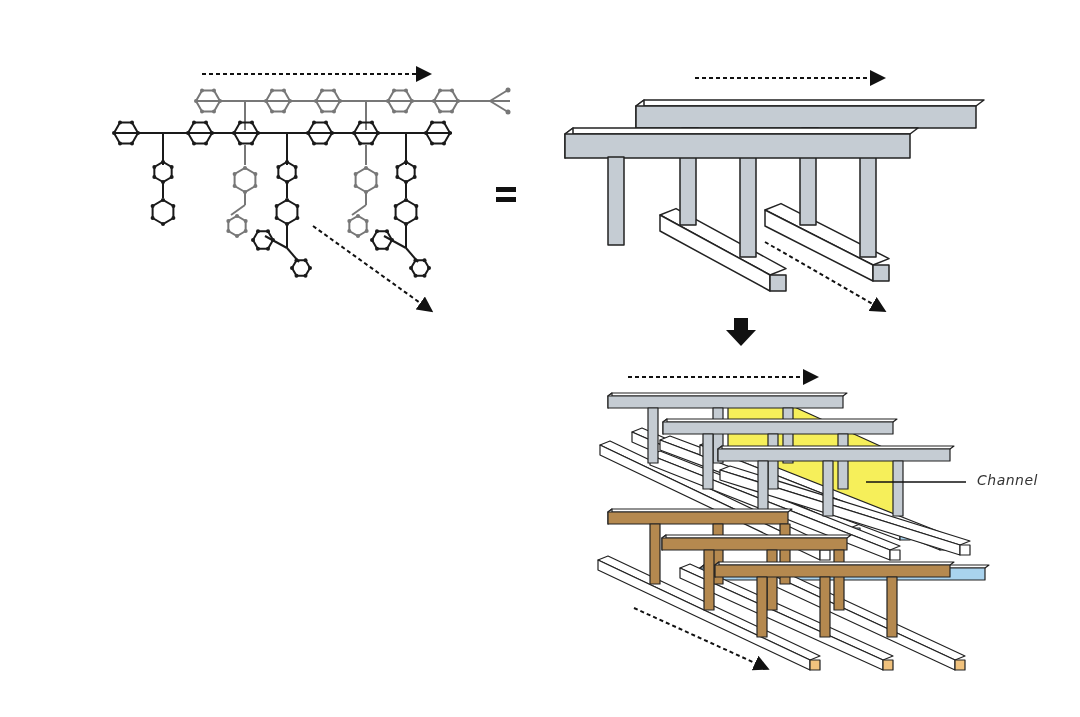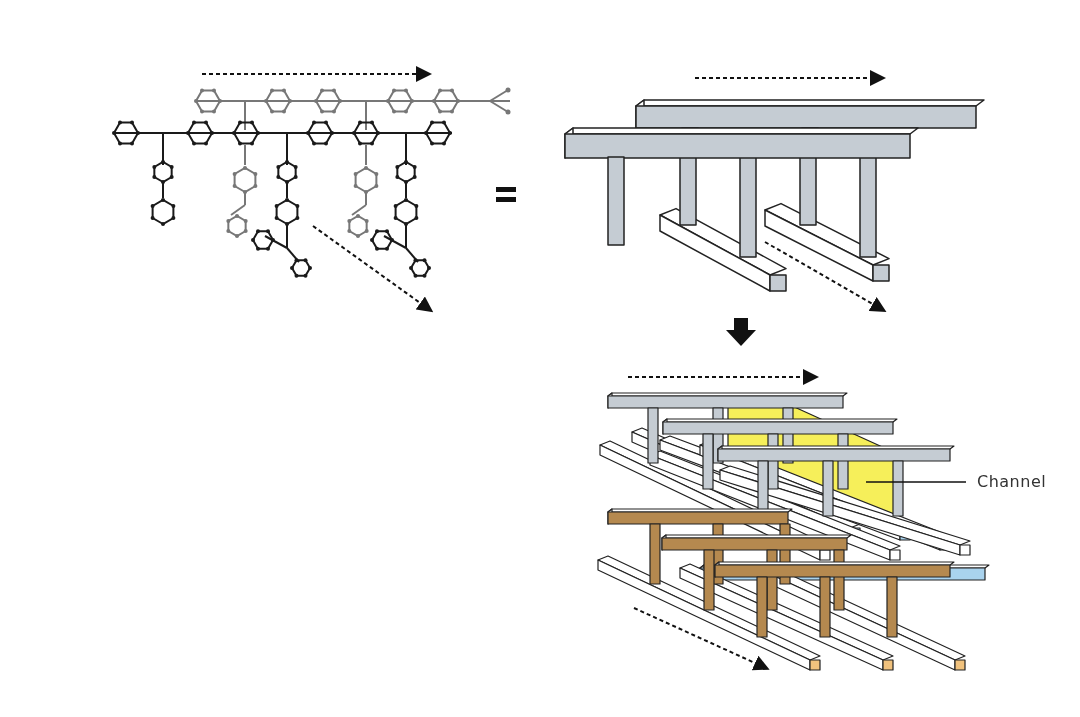--- a/index.html
+++ b/index.html
@@ -1,18 +1,18 @@
 <!DOCTYPE html>
 <html><head>
 <meta charset="utf-8">
 <style>
   html, body { margin: 0; padding: 0; background: #ffffff; }
   body { width: 1080px; height: 717px; overflow: hidden; position: relative; font-family: "DejaVu Sans", sans-serif; }
   #canvas { position: absolute; left: 0; top: 0; width: 1080px; height: 717px; }
-  .label { position: absolute; font-family: "DejaVu Sans", sans-serif; font-size: 16px; color: #333; letter-spacing: 0.5px; }
+  .label { position: absolute; font-family: "DejaVu Sans", sans-serif; font-size: 14px; color: #333; letter-spacing: 0.5px; font-style: italic; }
 </style>
 </head>
 <body>
 
 <svg id="canvas" viewBox="0 0 1080 717" xmlns="http://www.w3.org/2000/svg">
   <defs>
     <marker id="arrowHead" markerWidth="8" markerHeight="8" refX="6" refY="4" orient="auto">
       <path d="M0,0 L8,4 L0,8 z" fill="#111"></path>
     </marker>
   </defs>

